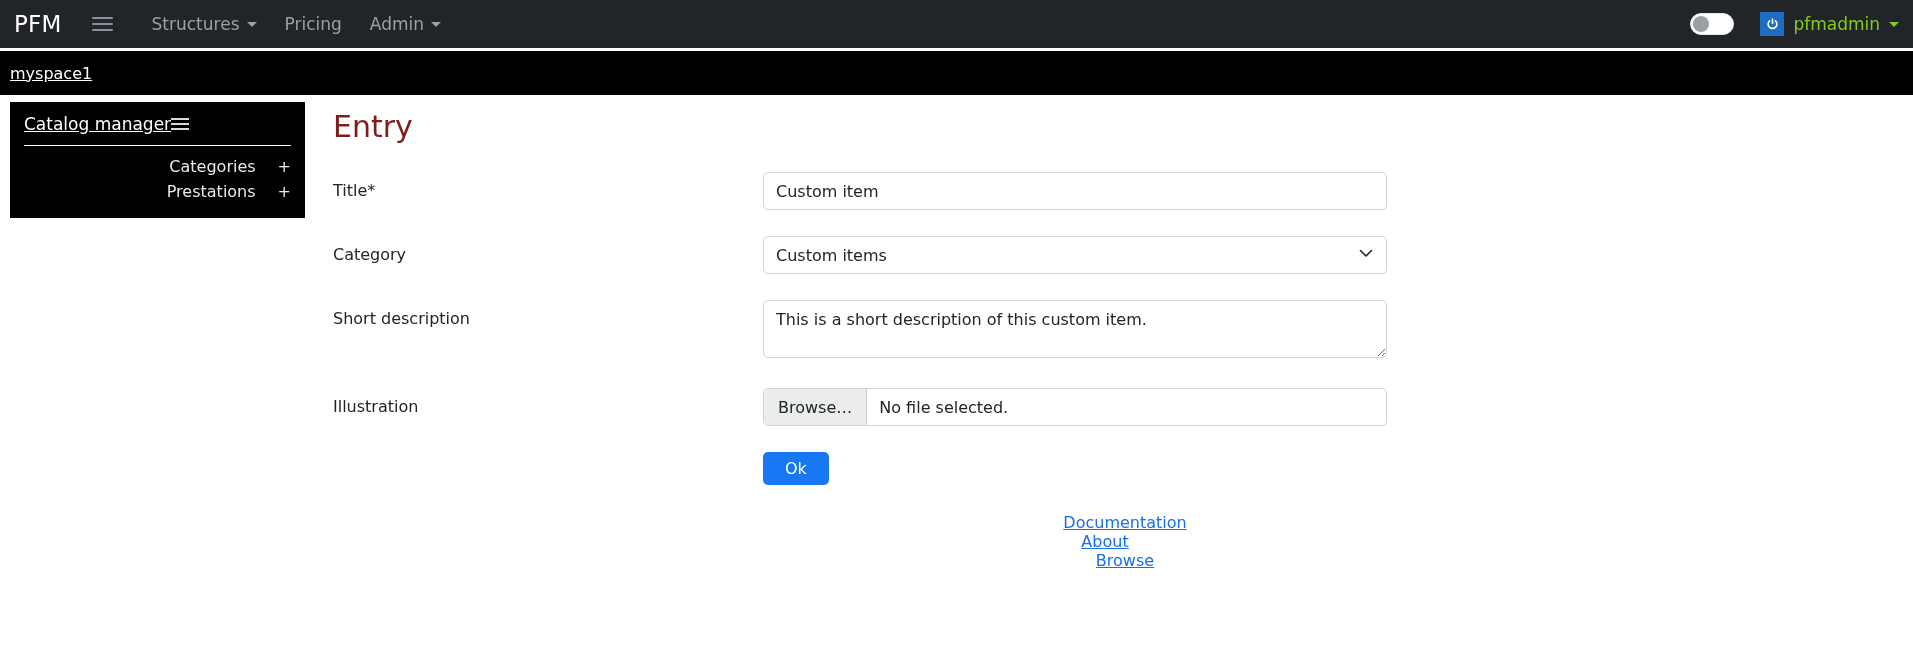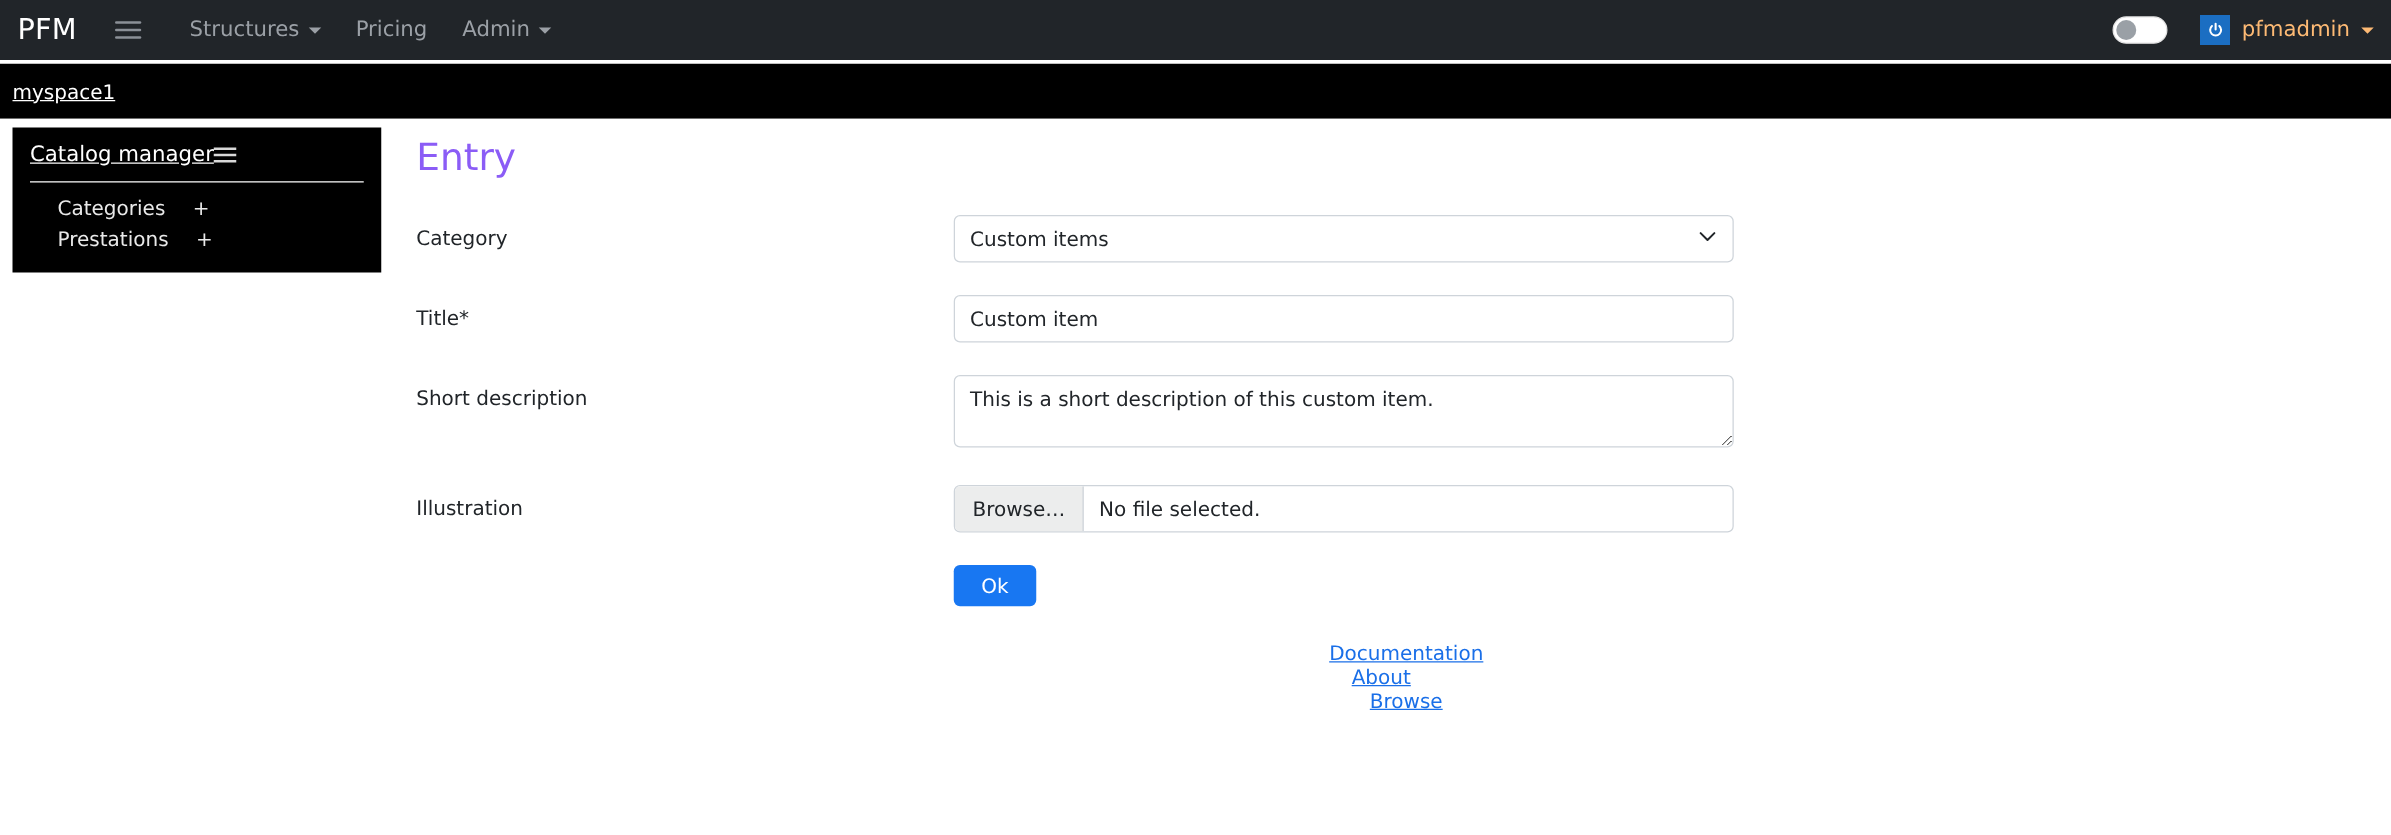--- a/index.html
+++ b/index.html
@@ -70,21 +70,21 @@
     border: 1px solid #e4e4e4;
   }
   .toggle-knob {
     position: absolute; left: 2px; top: 2px;
     width: 16px; height: 16px;
     border-radius: 50%;
     background: #9aa0a6;
   }
   .user-menu {
     display: flex; align-items: center; gap: 9px;
-    color: #fdba74; font-size: 17px;
+    color: #84cc16; font-size: 17px;
     text-decoration: none;
     line-height: 1;
   }
   .power-icon {
     width: 24px; height: 24px;
     background: #1b6ec2;
     display: flex; align-items: center; justify-content: center;
     flex: 0 0 auto;
   }
 
@@ -135,35 +135,36 @@
   }
   .sidebar-rule {
     height: 1px; background: #ffffff;
     margin: 11px 0 8px 0;
   }
   .sidebar-item {
     display: flex; align-items: center;
     font-size: 16px; color: #e9e9e9;
     padding: 3px 0 3px 22px;
     cursor: pointer;
+    justify-content: flex-end;
   }
   .sidebar-item .plus {
     margin-left: 22px; color: #e9e9e9; font-size: 16px;
   }
 
   
   .main {
     flex: 1 1 auto;
     padding: 14px 0 0 28px;
     min-width: 0;
   }
   .page-title {
     font-size: 30px;
     font-weight: 400;
-    color: #8b5cf6;
+    color: #7f1d1d;
     margin: 0 0 28px 0;
   }
   .form-row {
     display: flex;
     align-items: flex-start;
     margin-bottom: 26px;
   }
   .form-label {
     width: 430px;
     flex: 0 0 430px;
@@ -333,41 +334,41 @@
     <div class="sidebar-item">
       <span>Prestations</span>
       <span class="plus">+</span>
     </div>
   </div>
 
   <div class="main">
     <h1 class="page-title">Entry</h1>
 
     <div class="form-row">
+      <div class="form-label">Title*</div>
+      <div class="field">
+        <input class="text-input" type="text" value="Custom item" style="">
+      </div>
+    </div>
+
+    <div class="form-row">
       <div class="form-label">Category</div>
       <div class="field">
         <div class="select-wrap">
           <input class="select-input" type="text" readonly="" value="Custom items" style="">
           <span class="select-chevron">
             <svg width="16" height="16" viewBox="0 0 16 16" aria-hidden="true">
               <path d="M2.5 5.5 L8 11 L13.5 5.5" stroke="#212529" stroke-width="1.6" fill="none" stroke-linecap="round" stroke-linejoin="round"></path>
             </svg>
           </span>
         </div>
       </div>
     </div>
 
     <div class="form-row">
-      <div class="form-label">Title*</div>
-      <div class="field">
-        <input class="text-input" type="text" value="Custom item" style="">
-      </div>
-    </div>
-
-    <div class="form-row">
       <div class="form-label">Short description</div>
       <div class="field">
         <textarea class="textarea-input" style="">This is a short description of this custom item.</textarea>
       </div>
     </div>
 
     <div class="form-row">
       <div class="form-label">Illustration</div>
       <div class="field">
         <div class="file-input">

